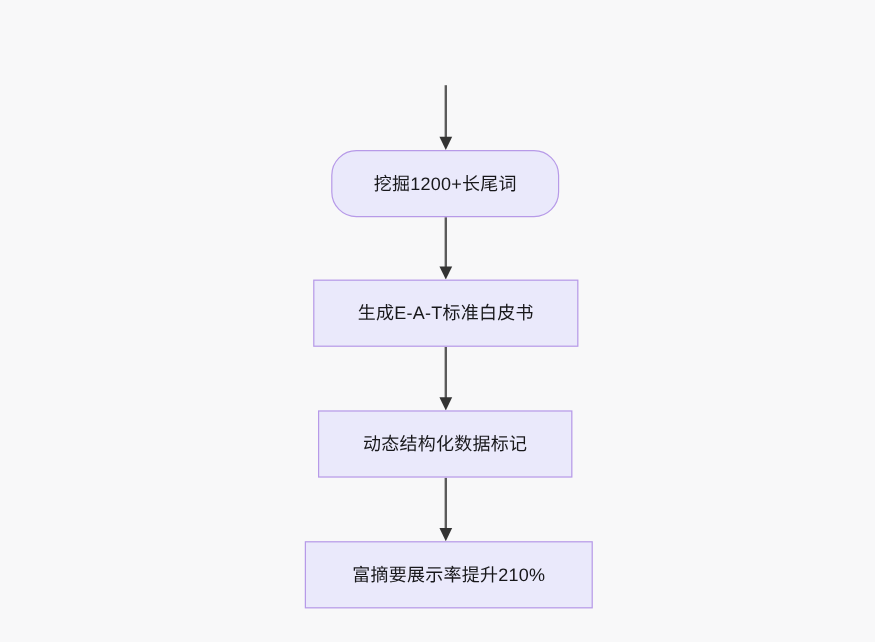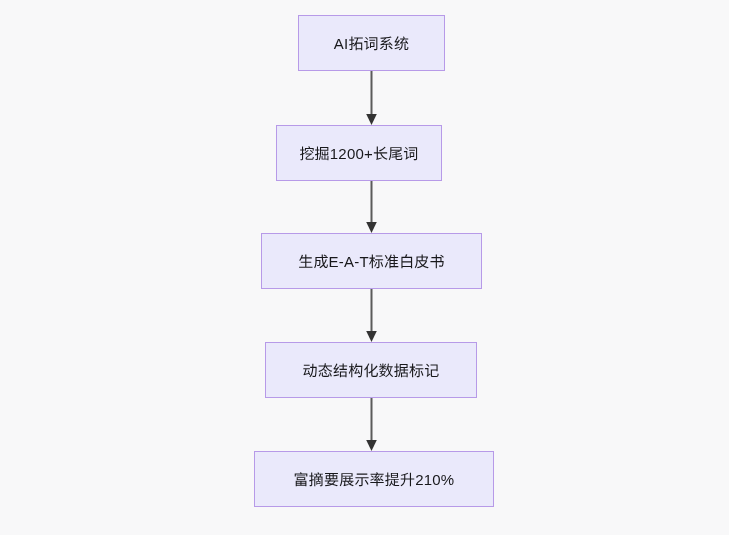--- a/index.html
+++ b/index.html
@@ -37,21 +37,21 @@
     font-size: 15px;
     line-height: 1;
     color: #18181b;
     letter-spacing: 0.2px;
     white-space: nowrap;
     font-weight: 400;
   }
 
   
   .node-n1 { left: 298px; top: 15px;  width: 147px; height: 56px; }
-  .node-n2 { left: 276px; top: 125px; width: 166px; height: 56px; }
+  .node-n2 { left: 276px; top: 125px; width: 190px; height: 56px; border-radius: 21px; }
   .node-n3 { left: 261px; top: 233px; width: 221px; height: 56px; }
   .node-n4 { left: 265px; top: 342px; width: 212px; height: 56px; }
   .node-n5 { left: 254px; top: 451px; width: 240px; height: 56px; }
 
   .flow-edge {
     position: absolute;
     left: 0;
     top: 0;
     width: 729px;
     height: 535px;
@@ -89,23 +89,20 @@
       <line class="edge-line" x1="371.5" y1="289" x2="371.5" y2="334"></line>
       <polygon class="edge-head" points="371.5,342 366.2,331 376.8,331"></polygon>
     </g>
 
     <g>
       <line class="edge-line" x1="371.5" y1="398" x2="371.5" y2="443"></line>
       <polygon class="edge-head" points="371.5,451 366.2,440 376.8,440"></polygon>
     </g>
   </svg>
 
-  <div class="flow-node node-n1">
-    <span class="flow-node-label">AI拓词系统</span>
-  </div>
 
   <div class="flow-node node-n2">
     <span class="flow-node-label">挖掘1200+长尾词</span>
   </div>
 
   <div class="flow-node node-n4">
     <span class="flow-node-label">动态结构化数据标记</span>
   </div>
 
   <div class="flow-node node-n3">

